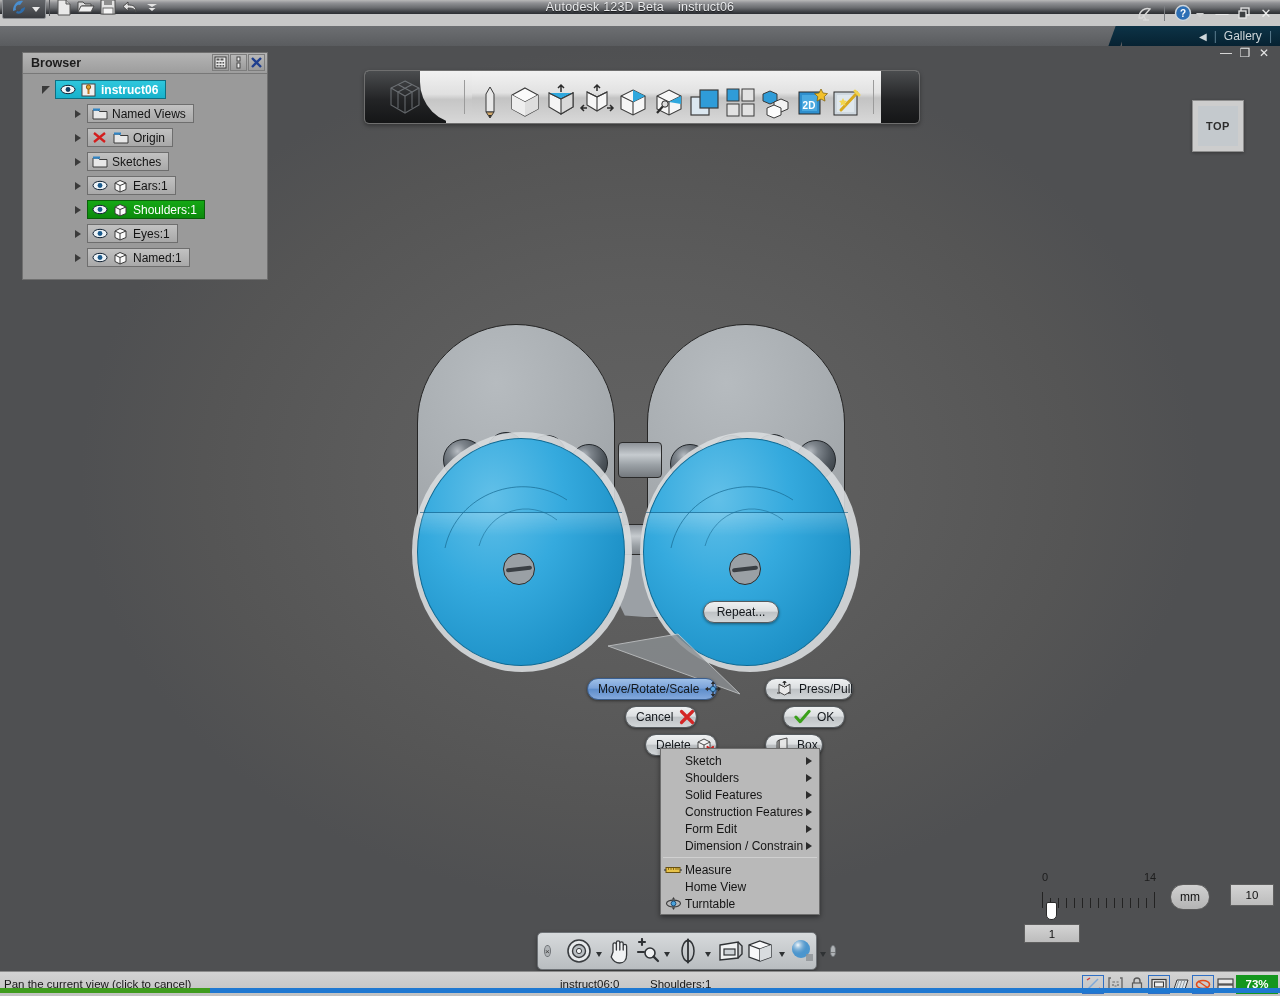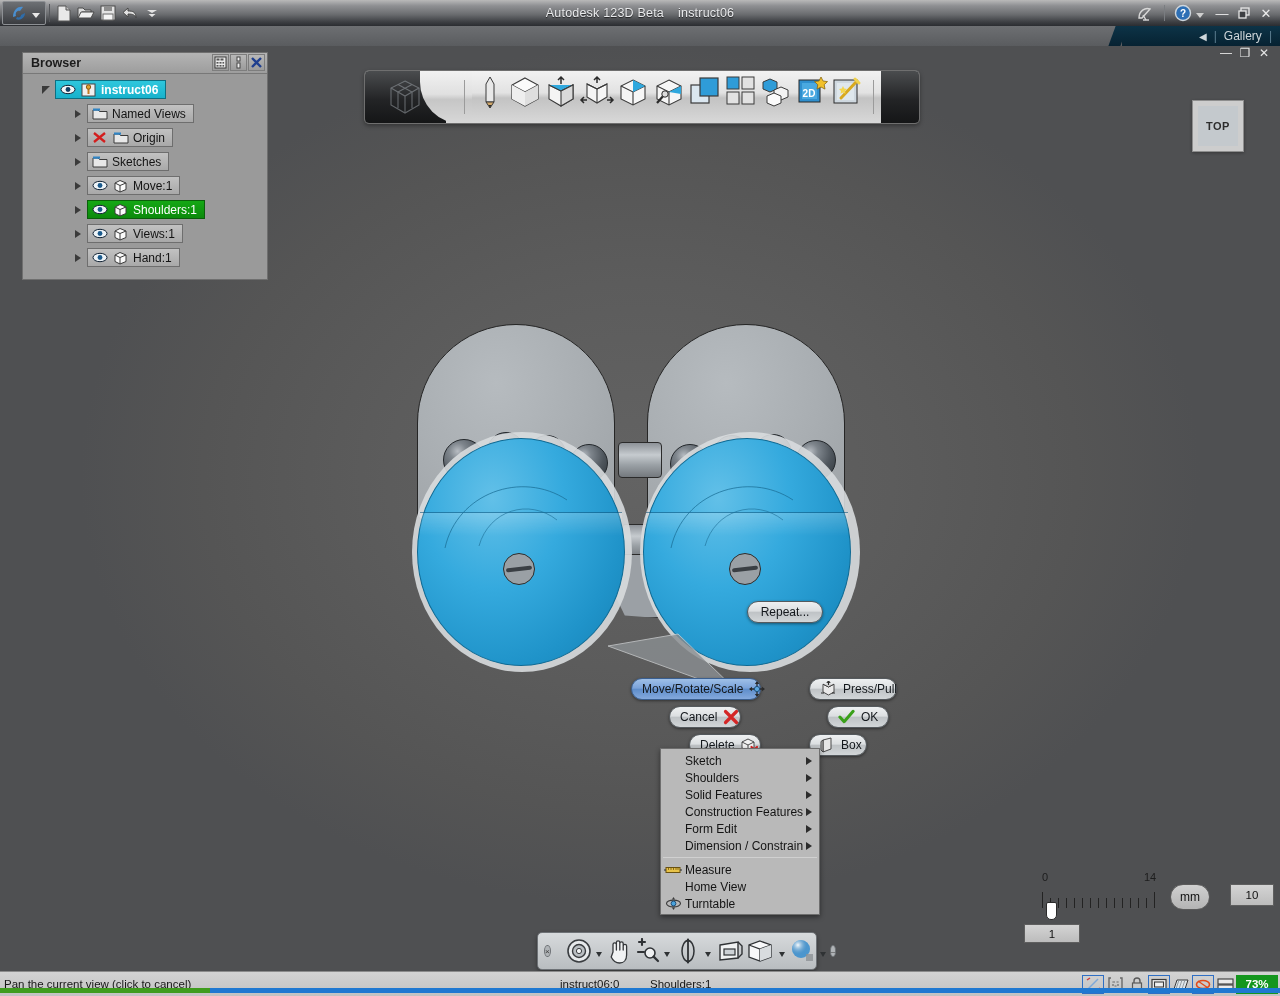--- a/index.html
+++ b/index.html
@@ -6,21 +6,21 @@
   html,body{ width:1280px; height:996px; overflow:hidden; }
   body{
     font-family:"Liberation Sans", sans-serif;
     background:#c8c8c8;
     position:relative;
     -webkit-font-smoothing:none;
   }
 
   
   #titlebar{
-    position:absolute; left:0; top:0; width:1280px; height:26px;
+    position:absolute; left:0; top:0; width:1280px; height:14px;
     background:linear-gradient(to bottom,#b9b9b9 0%,#8f9093 22%,#6b6d70 55%,#3c3e42 85%,#2b2d31 100%);
     display:flex; align-items:center;
   }
   #app-menu-btn{
     width:44px; height:24px; margin-left:2px;
     background:linear-gradient(to bottom,#6d7074,#3a3c40);
     border:1px solid #8d9094; border-radius:2px;
     display:flex; align-items:center; justify-content:center; gap:2px;
     position:relative; z-index:3;
   }
@@ -115,21 +115,21 @@
     width:90px; height:54px; position:relative;
     background:linear-gradient(to bottom,#4c4e50,#232426 55%,#141516);
     display:flex; align-items:center; justify-content:center;
   }
   #tb-cube-zone:after{
     content:""; position:absolute; right:-26px; top:0; width:52px; height:54px;
     background:linear-gradient(to bottom,#f2f2f2 0%,#e0e0e0 45%,#c6c6c6 55%,#d8d8d8 100%);
     border-radius:0 0 0 42px;
   }
   .tb-sepv{ width:1px; height:34px; background:#9b9b9b; margin:0 7px; position:relative; z-index:2;}
-  .tb-btn{ width:40px; height:44px; display:flex; align-items:flex-start; justify-content:center; position:relative; z-index:2; }
+  .tb-btn{ width:40px; height:44px; display:flex; align-items:flex-end; justify-content:center; position:relative; z-index:2; }
   #tb-right-cap{ margin-left:auto; width:42px; height:54px;
     background:linear-gradient(to bottom,#4c4e50,#232426 55%,#141516); }
 
   
   #view-indicator{
     position:absolute; right:36px; top:54px; width:52px; height:52px;
     background:#cdcdcd; border:1px solid #8e8e8e;
     display:flex; align-items:center; justify-content:center;
     box-shadow:0 1px 3px rgba(0,0,0,.3);
     z-index:30;
@@ -155,21 +155,20 @@
   
   .pie-btn{
     position:absolute; height:22px; border-radius:11px;
     background:linear-gradient(to bottom,#eef0f1 0%,#dcdfe1 45%,#bfc3c6 52%,#d2d6d8 100%);
     border:1px solid #555a5e;
     display:flex; align-items:center; gap:6px;
     padding:0 10px;
     font-size:12px; color:#14181c; white-space:nowrap;
     box-shadow:0 1px 3px rgba(0,0,0,.45);
     z-index:25;
-    margin-left:44px;
   }
   .pie-btn.active{
     background:linear-gradient(to bottom,#9fc0e8 0%,#7ba3da 45%,#5f8ecb 52%,#84a9dd 100%);
     border-color:#3a5f90;
   }
   .pie-ico{ width:17px; height:17px; display:flex; align-items:center; justify-content:center; }
 
   
   #ctx-menu{
     position:absolute; left:660px; top:748px; width:160px;
@@ -519,21 +518,21 @@
                 <ellipse cx="8" cy="5.5" rx="7" ry="4.2" fill="#eef4f8" stroke="#123"></ellipse>
                 <circle cx="8" cy="5.5" r="2.4" fill="#1a5a8c"></circle>
               </svg>
           </span>
           <span class="ico">
             <svg width="15" height="14" viewBox="0 0 15 14">
                 <path d="M2 4 L7 1.5 L13 4 V10.5 L7 13 L2 10.5 Z" fill="#fbfbfb" stroke="#3a3a3a"></path>
                 <path d="M2 4 L7 6.5 L13 4 M7 6.5 V13" stroke="#3a3a3a" fill="none"></path>
               </svg>
           </span>
-          <span class="lbl">Move:1</span>
+          <span class="lbl">Ears:1</span>
         </div>
       </div>
 
       <div class="tree-row" style="padding-left:44px;">
         <div class="expander">
             <div class="tri"></div>
           </div>
         <div class="node sel">
           <span class="ico">
             <svg width="16" height="11" viewBox="0 0 16 11">
@@ -561,42 +560,42 @@
                 <ellipse cx="8" cy="5.5" rx="7" ry="4.2" fill="#eef4f8" stroke="#123"></ellipse>
                 <circle cx="8" cy="5.5" r="2.4" fill="#1a5a8c"></circle>
               </svg>
           </span>
           <span class="ico">
             <svg width="15" height="14" viewBox="0 0 15 14">
                 <path d="M2 4 L7 1.5 L13 4 V10.5 L7 13 L2 10.5 Z" fill="#fbfbfb" stroke="#3a3a3a"></path>
                 <path d="M2 4 L7 6.5 L13 4 M7 6.5 V13" stroke="#3a3a3a" fill="none"></path>
               </svg>
           </span>
-          <span class="lbl">Views:1</span>
+          <span class="lbl">Eyes:1</span>
         </div>
       </div>
 
       <div class="tree-row" style="padding-left:44px;">
         <div class="expander">
             <div class="tri"></div>
           </div>
         <div class="node">
           <span class="ico">
             <svg width="16" height="11" viewBox="0 0 16 11">
                 <ellipse cx="8" cy="5.5" rx="7" ry="4.2" fill="#eef4f8" stroke="#123"></ellipse>
                 <circle cx="8" cy="5.5" r="2.4" fill="#1a5a8c"></circle>
               </svg>
           </span>
           <span class="ico">
             <svg width="15" height="14" viewBox="0 0 15 14">
                 <path d="M2 4 L7 1.5 L13 4 V10.5 L7 13 L2 10.5 Z" fill="#fbfbfb" stroke="#3a3a3a"></path>
                 <path d="M2 4 L7 6.5 L13 4 M7 6.5 V13" stroke="#3a3a3a" fill="none"></path>
               </svg>
           </span>
-          <span class="lbl">Hand:1</span>
+          <span class="lbl">Named:1</span>
         </div>
       </div>
     </div>
   </div>
 
   <div id="main-toolbar">
     <div id="tb-cube-zone">
       <svg width="40" height="40" viewBox="0 0 40 40" style="opacity:.55;position:relative;z-index:2">
         <g stroke="#9aa0a6" fill="none" stroke-width="1.1">
           <path d="M20 4 L34 11 V28 L20 36 L6 28 V11 Z"></path>

